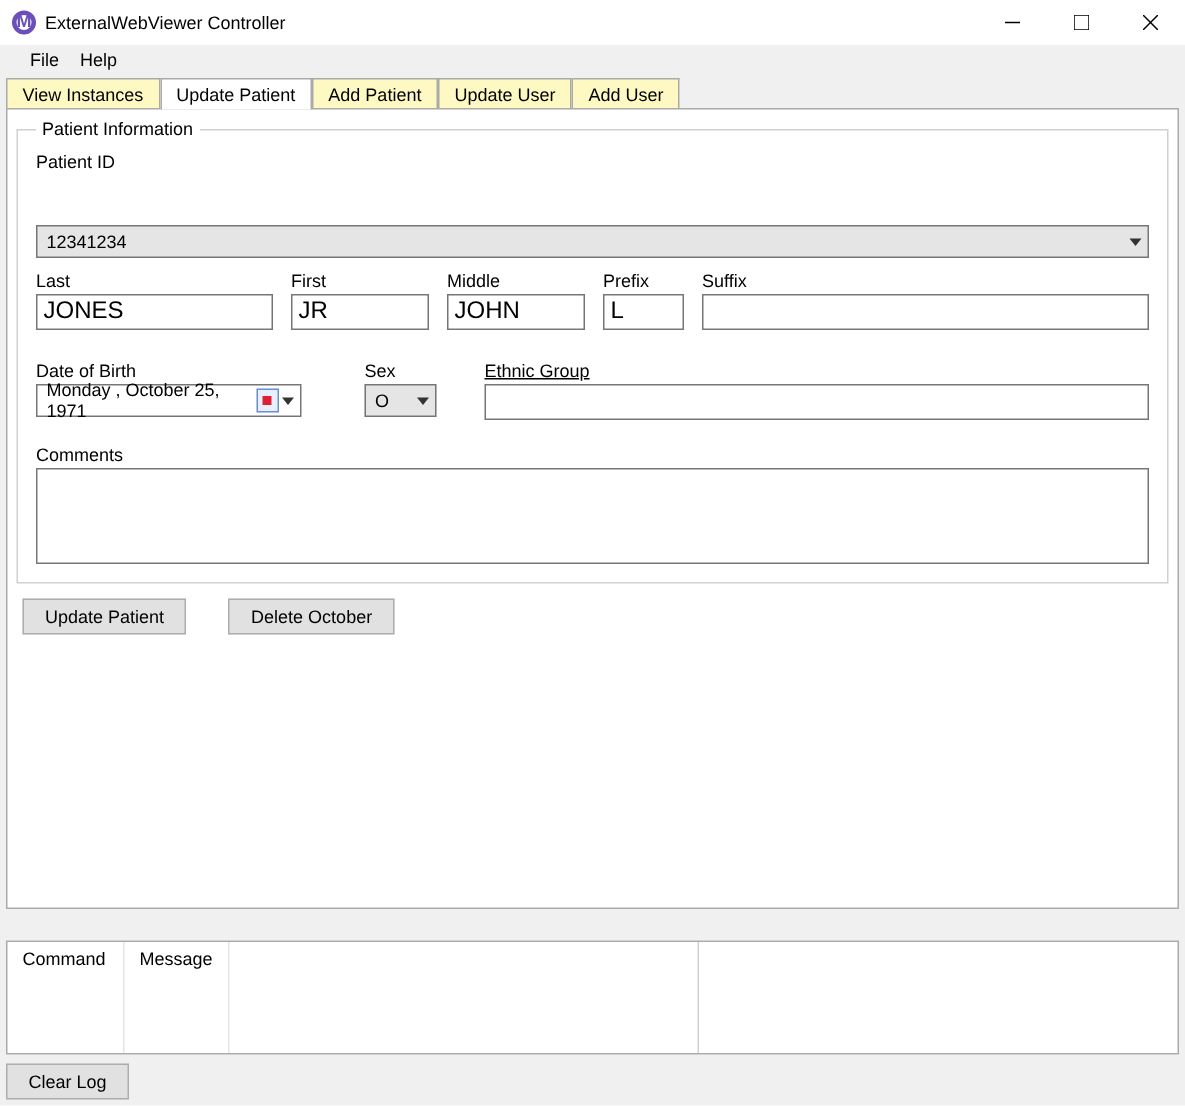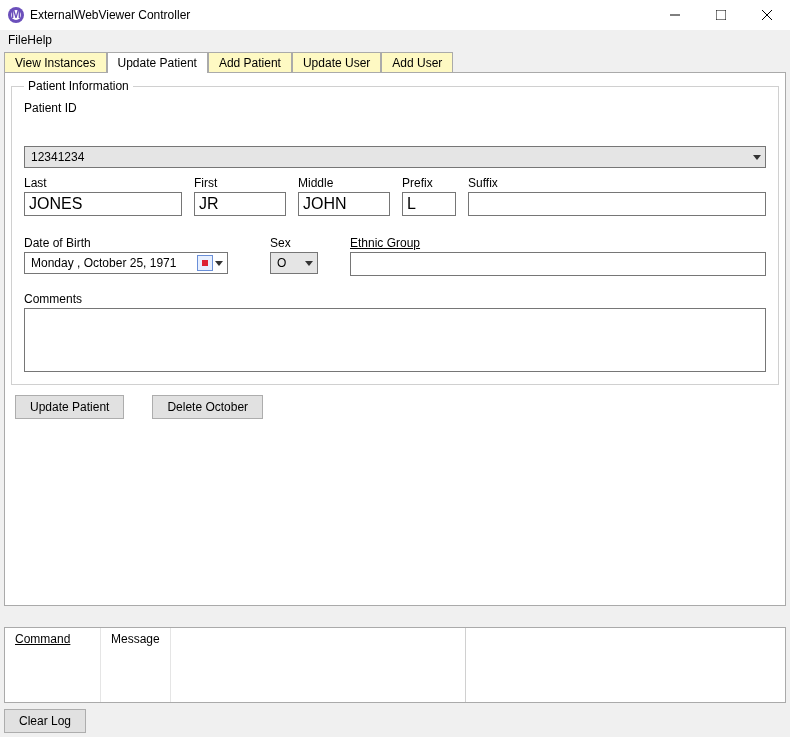--- a/index.html
+++ b/index.html
@@ -4,47 +4,47 @@
 <style>
   * { box-sizing: border-box; margin: 0; padding: 0; font-family: 'Segoe UI', Tahoma, sans-serif; font-size: 12px; }
   body { background: #f0f0f0; width: 790px; height: 737px; overflow: hidden; }
   .titlebar { height: 30px; background: #fff; display: flex; align-items: center; padding: 0 0 0 8px; }
   .titlebar .app-icon { width:16px; height:16px; border-radius:50%; background:#6b4fbb; display:flex; align-items:center; justify-content:center; margin-right:6px; }
   .titlebar .app-icon svg { width:12px; height:12px; }
   .titlebar .title { flex:1; }
   .titlebar .win-controls { display:flex; height:100%; }
   .titlebar .win-btn { width:46px; display:flex; align-items:center; justify-content:center; }
   .titlebar .win-btn svg { width:10px; height:10px; stroke:#000; stroke-width:1; fill:none; }
-  .menubar { height:20px; background:#f0f0f0; display:flex; align-items:center; padding-left:8px; }
+  .menubar { height:20px; background:#f0f0f0; display:flex; align-items:center; padding-left:20px; gap:14px; }
   .menubar span { cursor:default; }
   .tabstrip { display:flex; align-items:flex-end; height:22px; padding-left:4px; background:#f0f0f0; }
   .tab { padding:3px 10px; border:1px solid #aaa; border-bottom:none; background:#f0f0f0; margin-right:0; position:relative; top:1px; }
   .tab.active { background:#fff; z-index:2; }
   .tab:not(.active){ background:#fef9c3; }
   .tabpage { background:#fff; border:1px solid #aaa; margin:0 4px; height:534px; padding:6px; position:relative; }
   fieldset.groupbox { border:1px solid #d0d0d0; padding:8px 12px 12px 12px; }
   fieldset.groupbox > legend { padding:0 4px; }
   .row { display:flex; gap:12px; margin-top:8px; }
   .field { display:flex; flex-direction:column; }
   .field label { margin-bottom:2px; }
   input[type=text], textarea { border:1px solid #767676; padding:2px 4px; background:#fff; font-family:inherit; font-size:16px; }
   textarea { resize:none; }
   .combo { border:1px solid #767676; background:#e5e5e5; height:22px; display:flex; align-items:center; padding:0 4px 0 6px; position:relative; }
   .combo .caret { margin-left:auto; }
-  .combo.wide { width:100%;margin-top:29px; }
-  .datepicker { border:1px solid #767676; background:#fff; height:22px; display:flex; align-items:center; padding:0 4px 0 6px; width:204px; }
+  .combo.wide { width:100%; }
+  .datepicker { border:1px solid #767676; background:#fff; height:22px; display:flex; align-items:center; padding:0 4px 0 6px; width:177px; }
   .datepicker .dp-icon { width:16px; height:16px; border:1px solid #6a8fd8; background:#e8f0ff; margin-left:auto; display:flex; align-items:center; justify-content:center; }
   .datepicker .dp-icon::after { content:""; width:6px; height:6px; background:#d23; }
   .datepicker .dp-caret { margin-left:2px; }
   .caret { display:inline-block; width:0; height:0; border-left:4px solid transparent; border-right:4px solid transparent; border-top:5px solid #333; }
   .btnrow { display:flex; gap:28px; padding:10px 4px; }
   button.win { min-width:104px; height:24px; border:1px solid #adadad; background:#e1e1e1; padding:0 14px; }
   .logpane { position:absolute; left:4px; right:4px; bottom:34px; height:76px; border:1px solid #aaa; background:#fff; display:flex; }
   .logpane .colh { padding:4px 10px; border-right:1px solid #e5e5e5; }
-  .logpane .colh.cmd { width:96px;text-decoration:underline; }
+  .logpane .colh.cmd { width:78px; }
   .logpane .divider { width:1px; background:#d0d0d0; position:absolute; top:0; bottom:0; left:460px; }
   .bottombar { position:absolute; left:4px; bottom:4px; }
 </style>
 </head>
 <body>
 
 <div class="titlebar">
   <span class="app-icon">
     <svg viewBox="0 0 12 12">
         <circle cx="6" cy="6" r="5" fill="#fff"></circle>
@@ -82,21 +82,21 @@
   <div class="tab active">Update Patient</div>
   <div class="tab">Add Patient</div>
   <div class="tab">Update User</div>
   <div class="tab">Add User</div>
 </div>
 
 <div class="tabpage">
   <fieldset class="groupbox">
     <legend>Patient Information</legend>
 
-    <div class="field" style="width:100%;">
+    <div class="field" style="width:100%;gap:33px;">
       <label>Patient ID</label>
       <div class="combo wide">
         <span>12341234</span>
         <span class="caret"></span>
       </div>
     </div>
 
     <div class="row">
       <div class="field" style="width:158px;">
         <label>Last</label>

